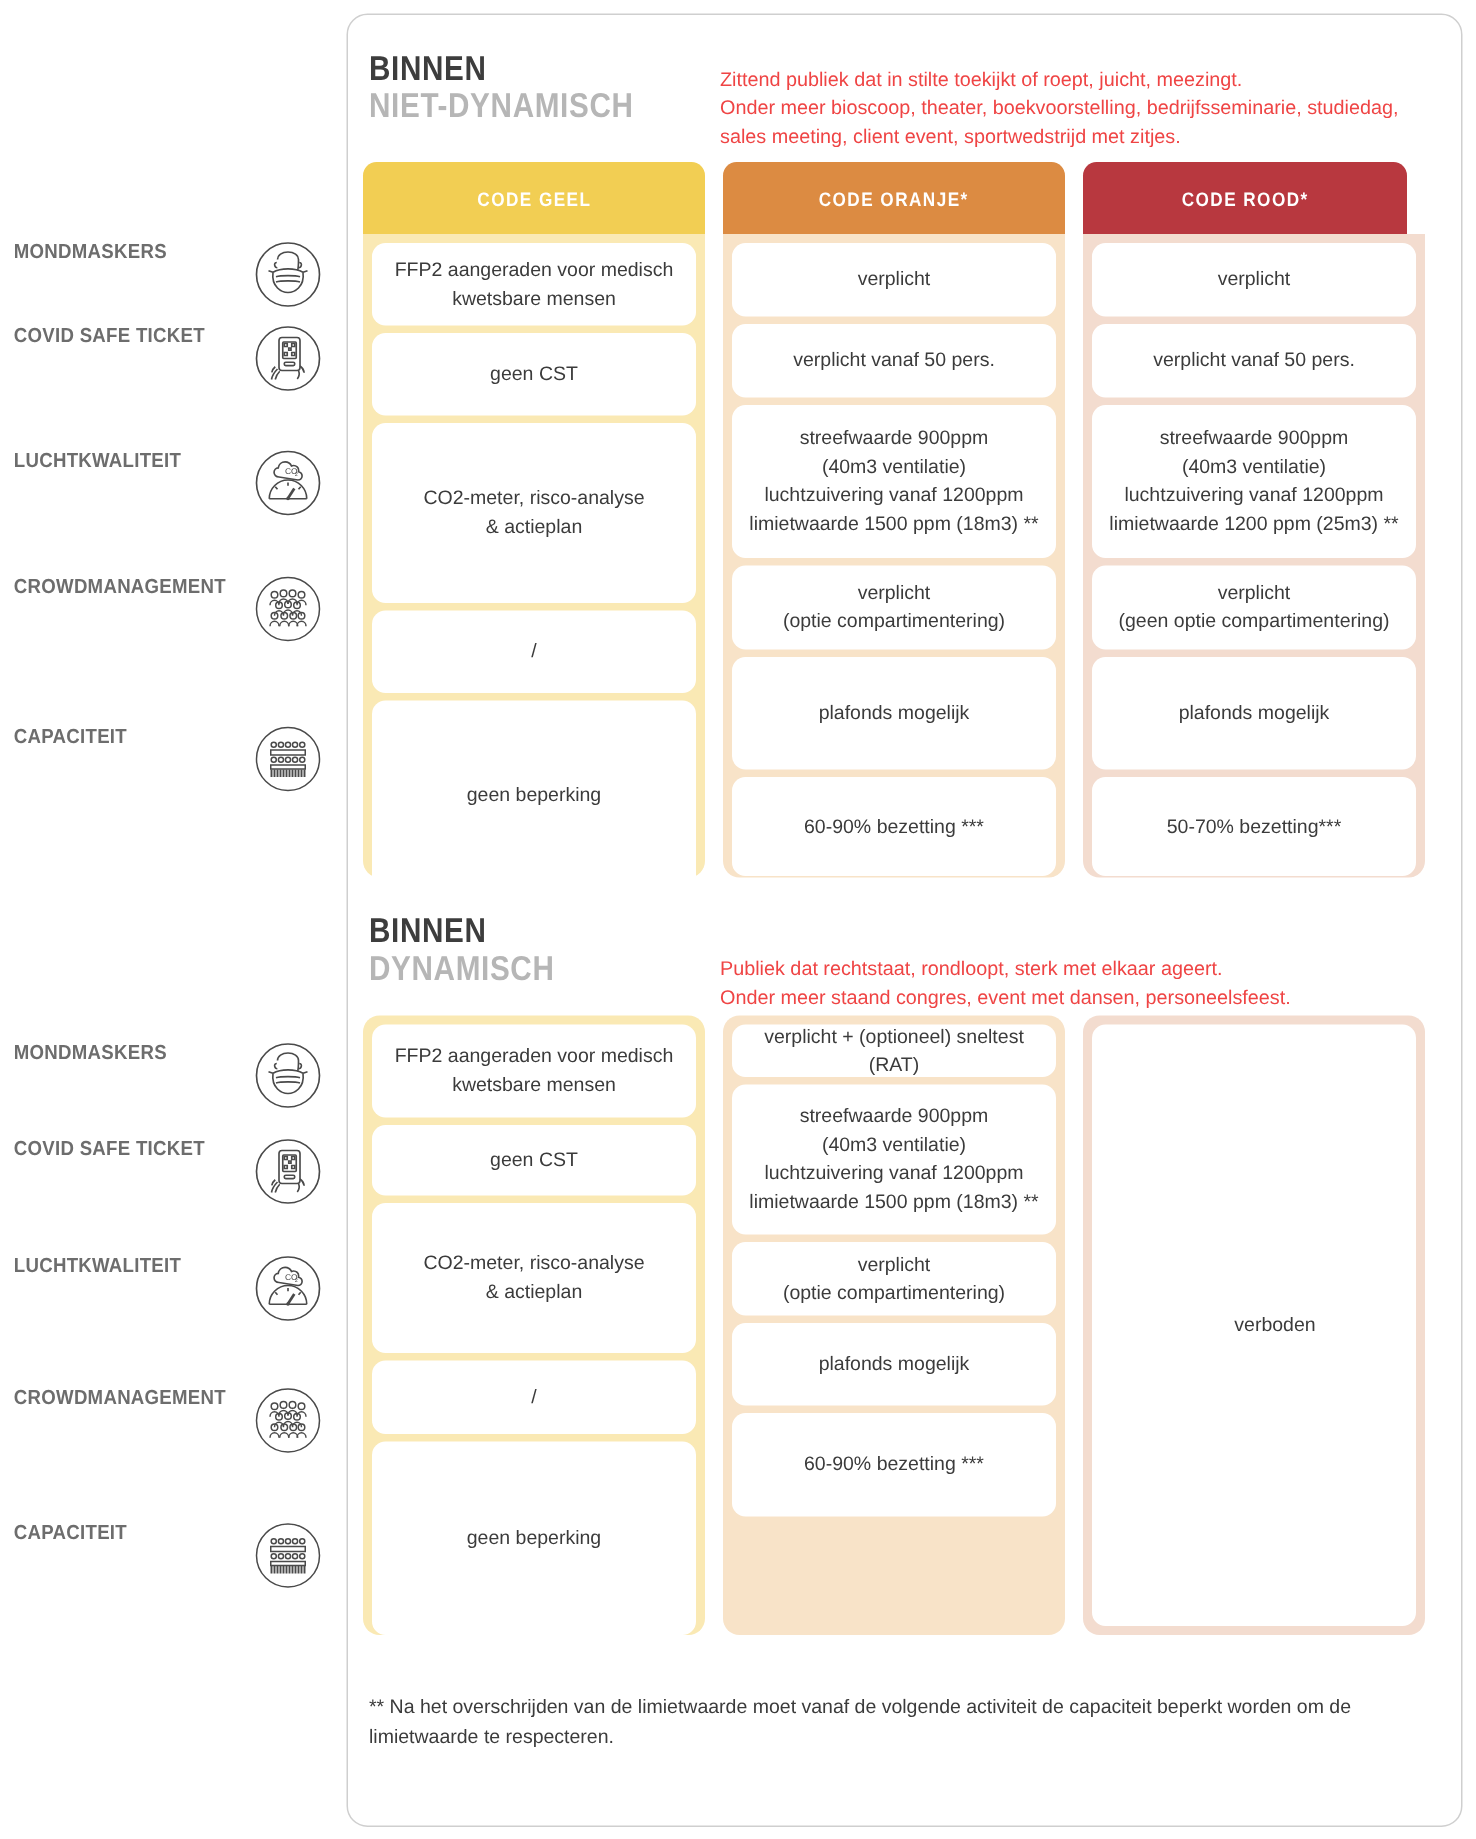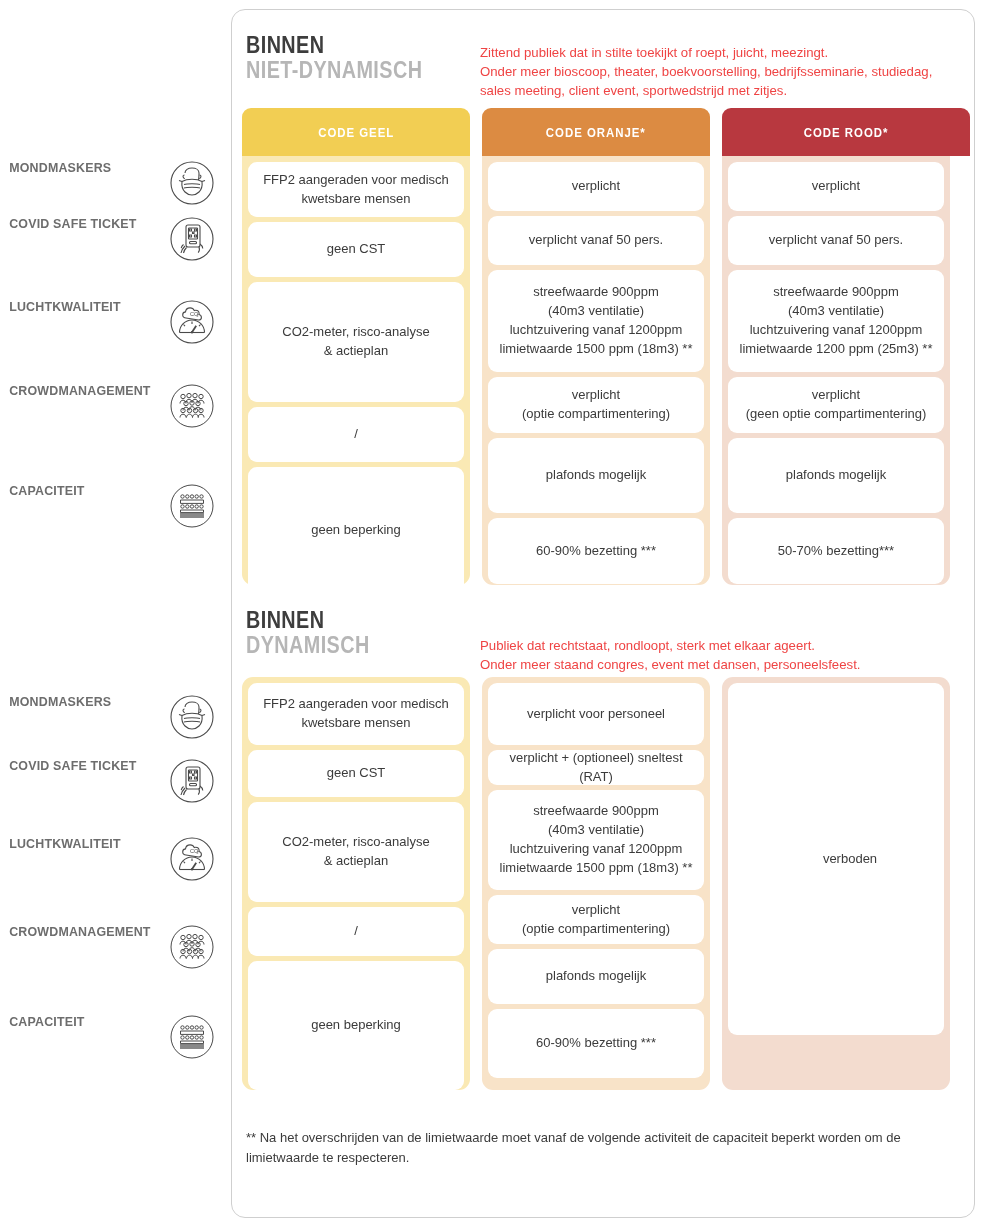--- a/index.html
+++ b/index.html
@@ -145,21 +145,21 @@
 <div class="sh-desc" style="left:480px; top:43px; width:485px;">Zittend publiek dat in stilte toekijkt of roept, juicht, meezingt.
 Onder meer bioscoop, theater, boekvoorstelling, bedrijfsseminarie, studiedag,
 sales meeting, client event, sportwedstrijd met zitjes.</div>
 
 <div class="col-head" style="left:242px; top:108px; width:228px; background:#F2CE53;">
   <span>CODE GEEL</span>
 </div>
 <div class="col-head" style="left:482px; top:108px; width:228px; background:#DC8B42;">
   <span>CODE ORANJE*</span>
 </div>
-<div class="col-head" style="left:722px; top:108px; width:248px; background:#B8383F;">
+<div class="col-head" style="left:722px; top:108px; width:216px; background:#B8383F;">
   <span>CODE ROOD*</span>
 </div>
 
 <div class="col-body" style="left:242px; top:156px; width:228px; height:429px; background:#FAE9B4;">
   <div class="cell" style="height:55px;">FFP2 aangeraden voor medisch
 kwetsbare mensen</div>
   <div class="cell" style="height:55px;">geen CST</div>
   <div class="cell" style="height:120px;">CO2-meter, risco-analyse
 &amp; actieplan</div>
   <div class="cell" style="height:55px;">/</div>
@@ -306,35 +306,34 @@
   <div class="cell" style="height:62px;">FFP2 aangeraden voor medisch
 kwetsbare mensen</div>
   <div class="cell" style="height:47px;">geen CST</div>
   <div class="cell" style="height:100px;">CO2-meter, risco-analyse
 &amp; actieplan</div>
   <div class="cell" style="height:49px;">/</div>
   <div class="cell" style="height:129px;">geen beperking</div>
 </div>
 
 <div class="col-body rounded-all" style="left:482px; top:677px; width:228px; height:413px; background:#F8E3C8;">
-  <div class="cell" style="height:62px;">verplicht voor personeel</div>
   <div class="cell" style="height:35px;">verplicht + (optioneel) sneltest
 (RAT)</div>
   <div class="cell" style="height:100px;">streefwaarde 900ppm
 (40m3 ventilatie)
 luchtzuivering vanaf 1200ppm
 limietwaarde 1500 ppm (18m3) **</div>
   <div class="cell" style="height:49px;">verplicht
 (optie compartimentering)</div>
   <div class="cell" style="height:55px;">plafonds mogelijk</div>
   <div class="cell" style="height:69px;">60-90% bezetting ***</div>
 </div>
 
 <div class="col-body rounded-all" style="left:722px; top:677px; width:228px; height:413px; background:#F3DCCF;">
-  <div class="cell" style="height:352px;padding-left:36px;">verboden</div>
+  <div class="cell" style="height:401px;padding-left:36px;">verboden</div>
 </div>
 
 <div class="rail-row" style="top:694px;">
   <div class="rail-label">MONDMASKERS</div>
   <div class="rail-icon">
     <svg viewBox="0 0 46 46" fill="none" stroke="#4a4a4a" stroke-width="1.1">
       <circle cx="23" cy="23" r="21"></circle>
       <path d="M16 13c0-3 3-5 7-5s7 2 7 5c0 3 0 5-.5 7"></path>
       <path d="M15.5 15c-1 0-1.6.8-1.4 1.8.2 1 .9 1.7 1.8 1.7"></path>
       <path d="M30.5 15c1 0 1.6.8 1.4 1.8-.2 1-.9 1.7-1.8 1.7"></path>

